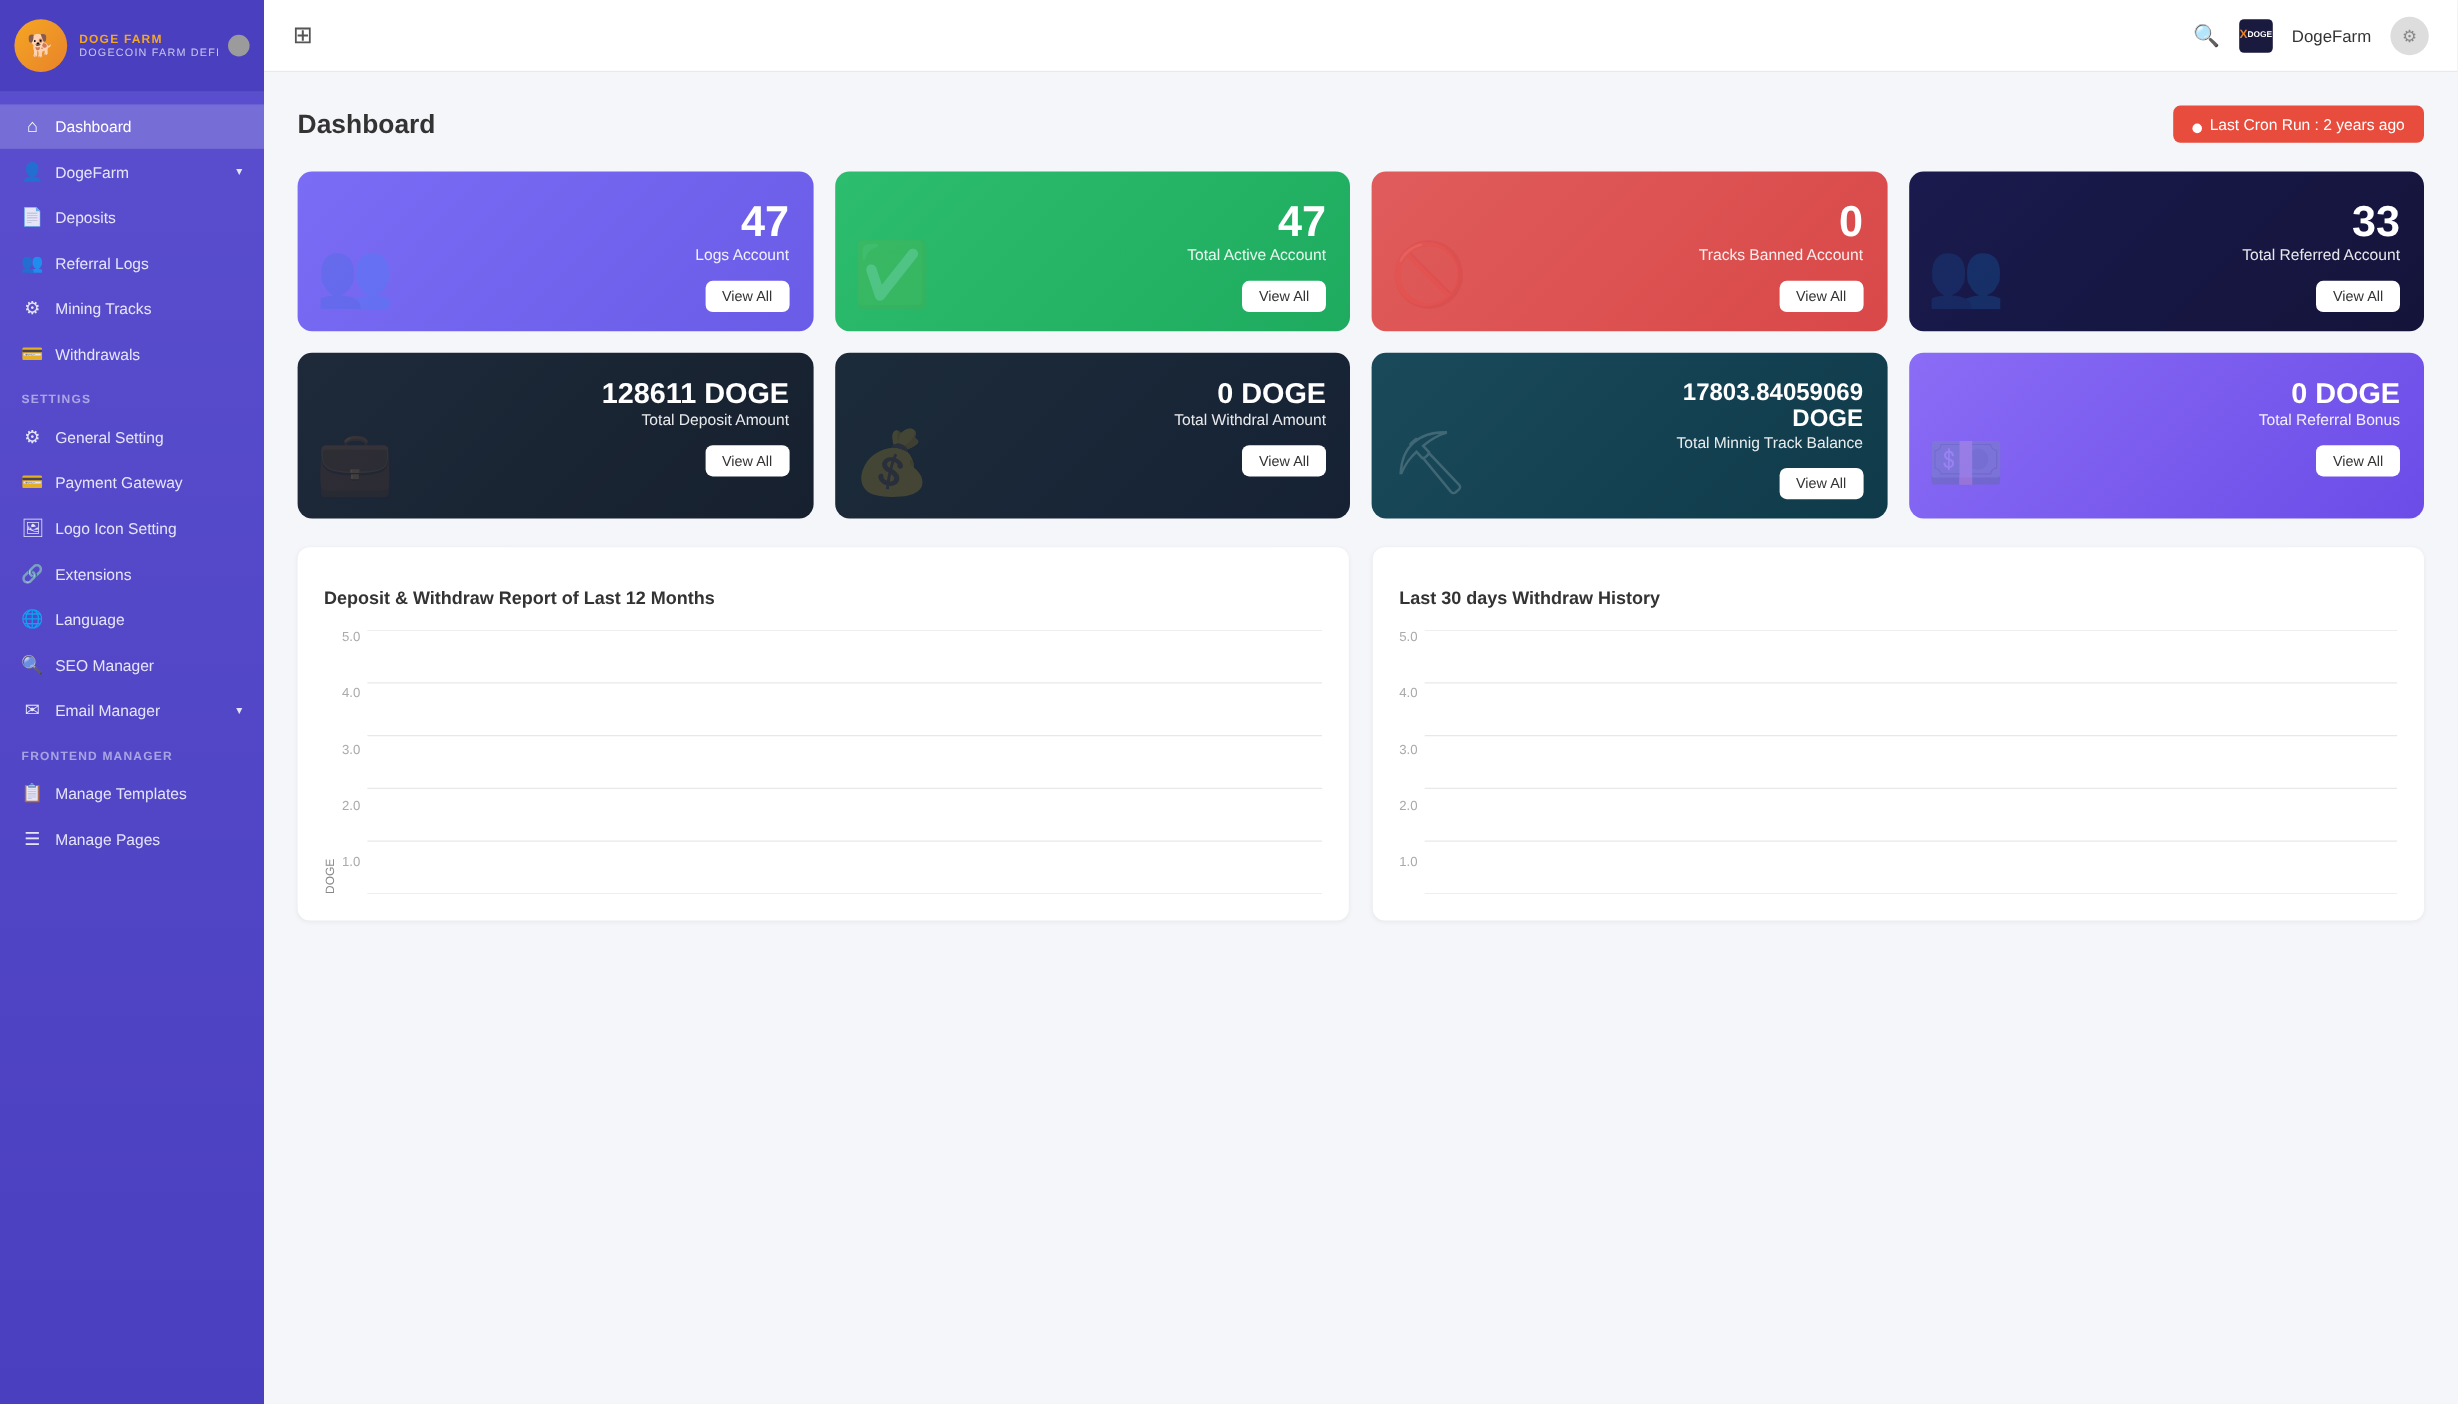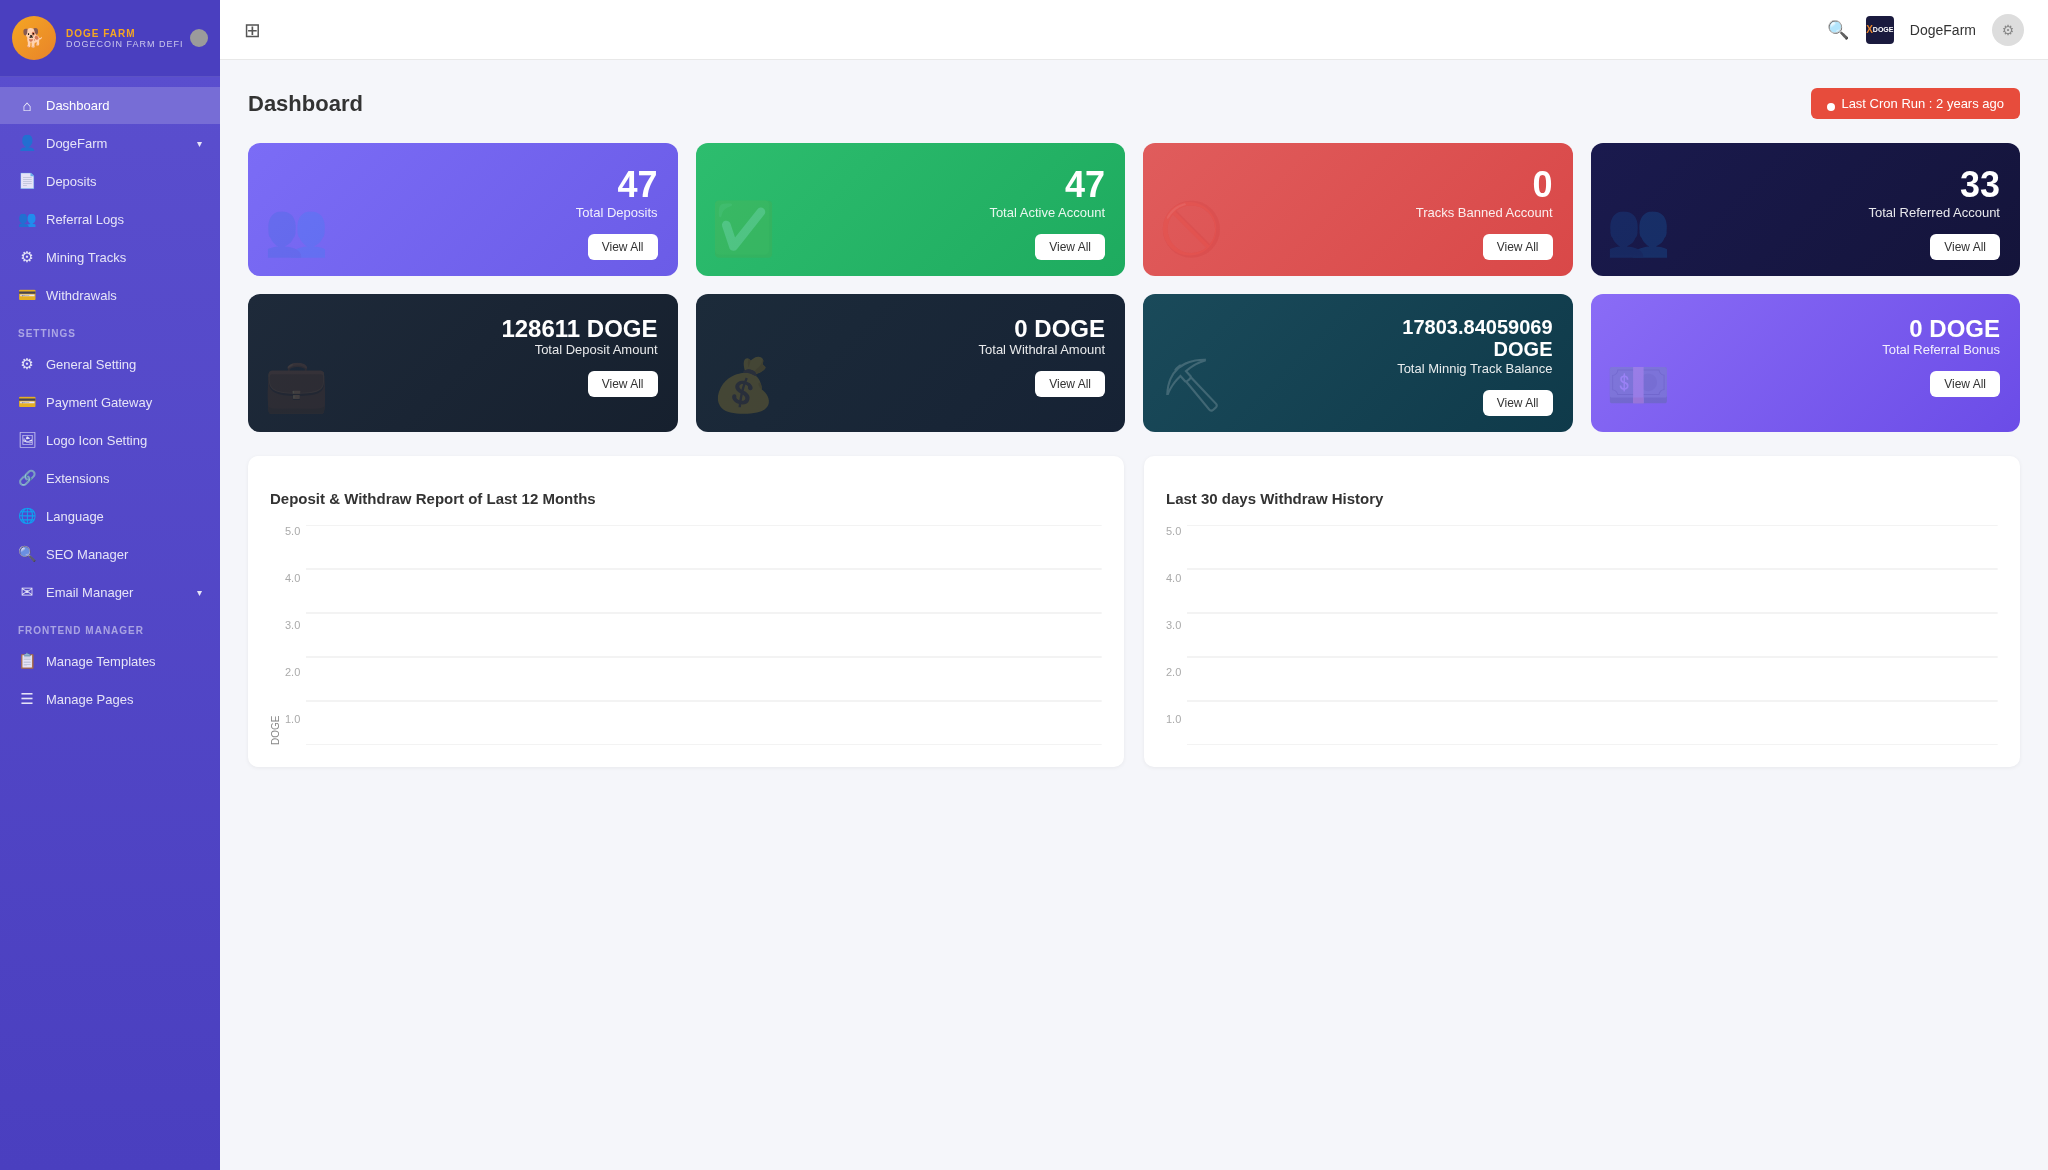--- a/index.html
+++ b/index.html
@@ -274,21 +274,21 @@
         <div class="cron-dot"></div>
         <span>Last Cron Run : 2 years ago</span>
       </div>
     </div>
 
     <div class="cards-grid">
 
       <div class="stat-card card-purple">
         <div class="card-icon">👥</div>
         <div class="card-number">47</div>
-        <div class="card-label">Total Deposits</div>
+        <div class="card-label">Logs Account</div>
         <button class="view-btn">View All</button>
       </div>
 
       <div class="stat-card card-green">
         <div class="card-icon">✅</div>
         <div class="card-number">47</div>
         <div class="card-label">Total Active Account</div>
         <button class="view-btn">View All</button>
       </div>
 

